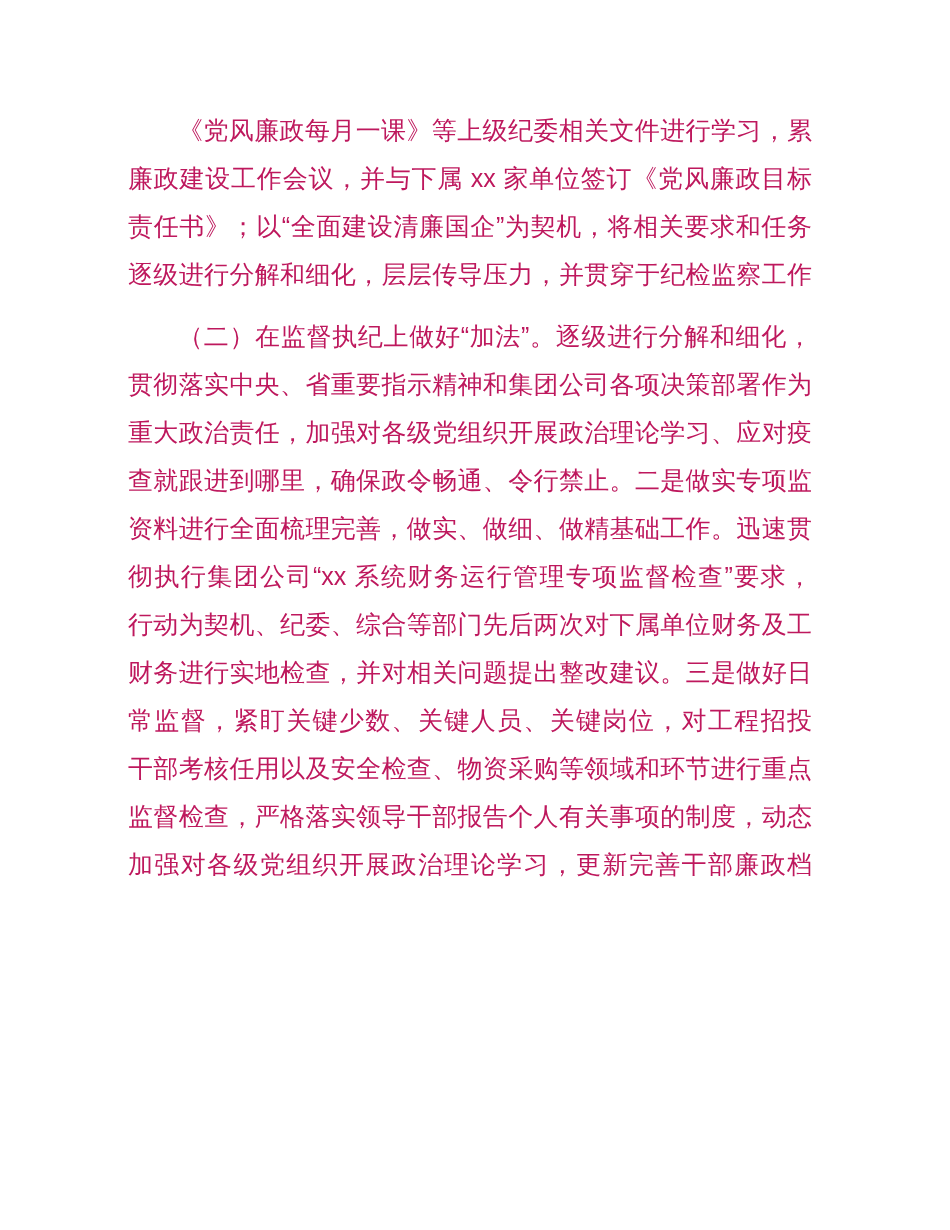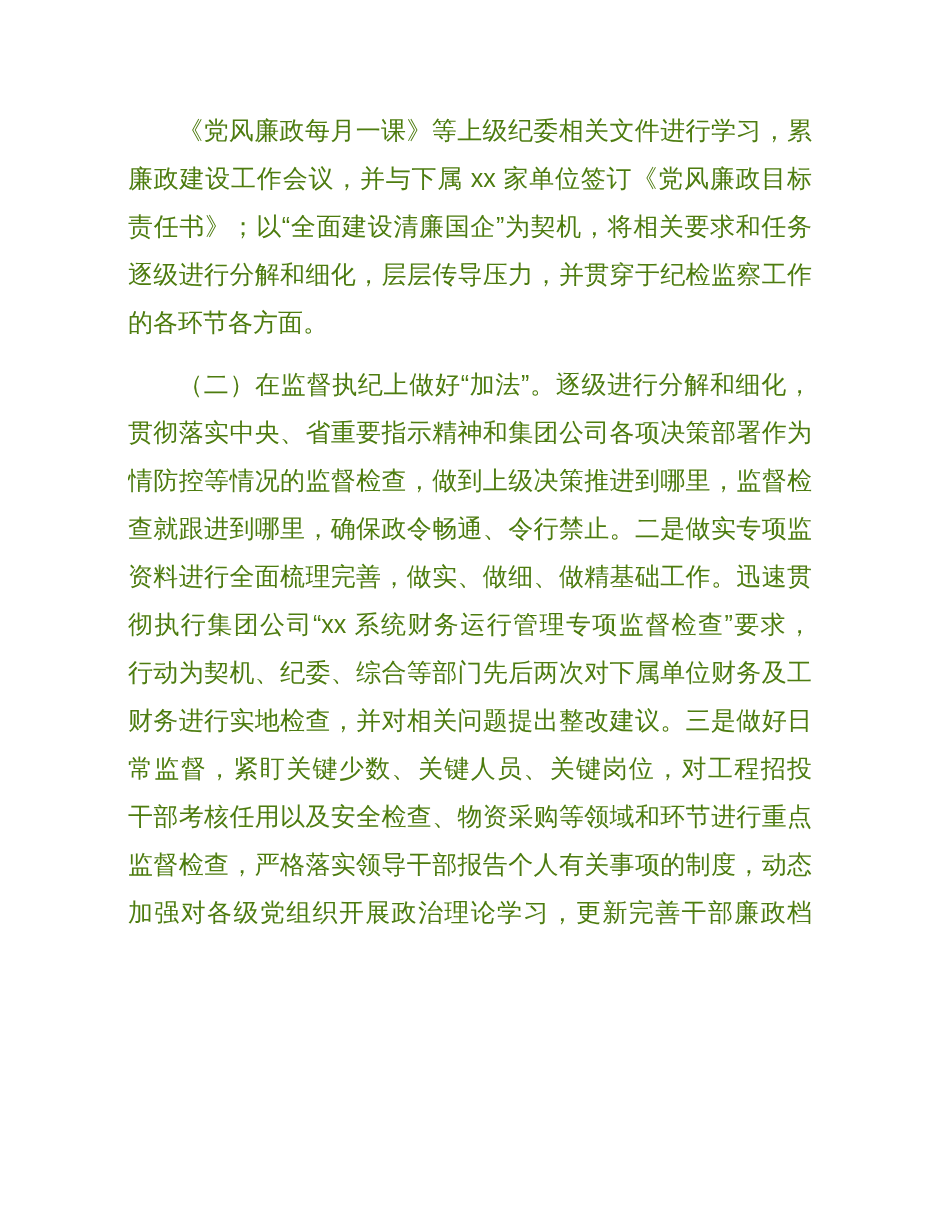--- a/index.html
+++ b/index.html
@@ -21,21 +21,21 @@
   .doc-body {
     position: absolute;
     left: 128px;
     top: 106px;
     width: 684px;
   }
   .para {
     font-size: 25px;
     line-height: 48px;
     letter-spacing: 0;
-    color: #4d7c0f;
+    color: #be185d;
   }
   .para + .para {
     margin-top: 14px;
   }
   .line {
     height: 48px;
     text-align: justify;
     text-align-last: justify;
     white-space: normal;
     overflow: hidden;
@@ -50,26 +50,25 @@
 </head>
 <body>
 
 <div class="page" style="background: rgb(255, 255, 255); color: rgb(0, 0, 0);">
   <div class="doc-body">
       <div class="para">
         <div class="line first">《党风廉政每月一课》等上级纪委相关文件进行学习，累</div>
         <div class="line">廉政建设工作会议，并与下属 xx 家单位签订《党风廉政目标</div>
         <div class="line">责任书》；以“全面建设清廉国企”为契机，将相关要求和任务</div>
         <div class="line">逐级进行分解和细化，层层传导压力，并贯穿于纪检监察工作</div>
-        <div class="line short">的各环节各方面。</div>
       </div>
       <div class="para">
         <div class="line first">（二）在监督执纪上做好“加法”。逐级进行分解和细化，把</div>
         <div class="line">贯彻落实中央、省重要指示精神和集团公司各项决策部署作为</div>
-        <div class="line">情防控等情况的监督检查，做到上级决策推进到哪里，监督检</div>
+        <div class="line">重大政治责任，加强对各级党组织开展政治理论学习、应对疫</div>
         <div class="line">查就跟进到哪里，确保政令畅通、令行禁止。二是做实专项监</div>
         <div class="line">资料进行全面梳理完善，做实、做细、做精基础工作。迅速贯</div>
         <div class="line">彻执行集团公司“xx 系统财务运行管理专项监督检查”要求，</div>
         <div class="line">行动为契机、纪委、综合等部门先后两次对下属单位财务及工会</div>
         <div class="line">财务进行实地检查，并对相关问题提出整改建议。三是做好日</div>
         <div class="line">常监督，紧盯关键少数、关键人员、关键岗位，对工程招投标、</div>
         <div class="line">干部考核任用以及安全检查、物资采购等领域和环节进行重点</div>
         <div class="line">监督检查，严格落实领导干部报告个人有关事项的制度，动态</div>
         <div class="line">加强对各级党组织开展政治理论学习，更新完善干部廉政档</div>
       </div>

